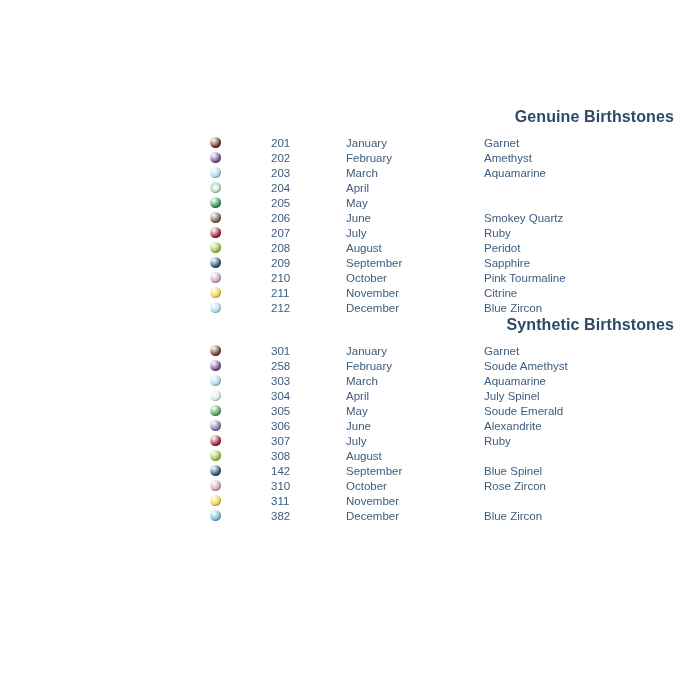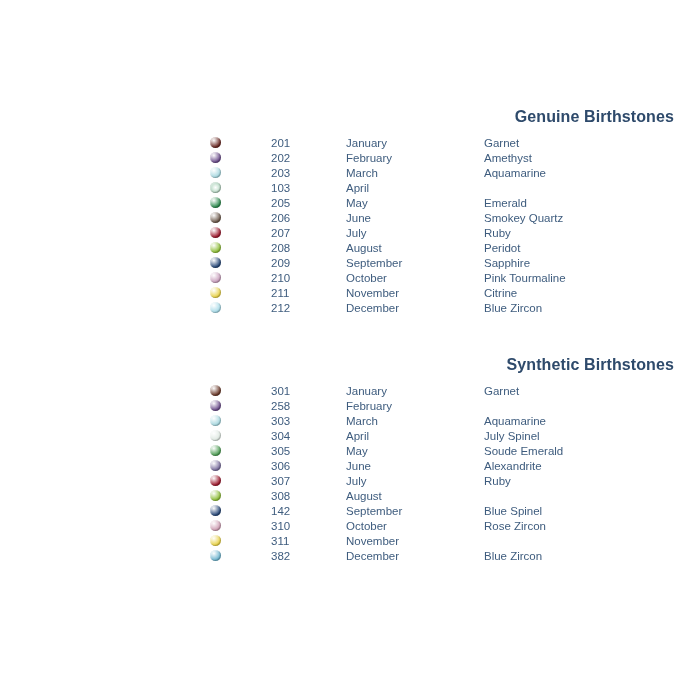--- a/index.html
+++ b/index.html
@@ -17,21 +17,21 @@
     position: relative;
     width: 674px;
     height: 674px;
   }
   .section {
     position: absolute;
     left: 0;
     width: 674px;
   }
   .section-genuine { top: 108px; }
-  .section-synthetic { top: 356px; }
+  .section-synthetic { top: 316px; }
 
   .section-title {
     font-size: 16px;
     font-weight: bold;
     color: #2e4a6b;
     padding-left: 232px;
     letter-spacing: 0.1px;
     margin-bottom: 11px;
     text-align: right;
   }
@@ -95,28 +95,27 @@
         <span class="stone-name">Amethyst</span>
       </li>
       <li class="stone-row">
         <span class="swatch" style="background: radial-gradient(circle at 35% 30%, rgba(255, 255, 255, 0.75) 0%, rgb(168, 216, 224) 65%, rgb(168, 216, 224) 100%);"></span>
         <span class="code">203</span>
         <span class="month">March</span>
         <span class="stone-name">Aquamarine</span>
       </li>
       <li class="stone-row">
         <span class="swatch swatch-star"></span>
-        <span class="code">103</span>
+        <span class="code">204</span>
         <span class="month">April</span>
       </li>
       <li class="stone-row">
         <span class="swatch" style="background: radial-gradient(circle at 35% 30%, rgba(255, 255, 255, 0.75) 0%, rgb(46, 139, 79) 65%, rgb(46, 139, 79) 100%);"></span>
         <span class="code">205</span>
         <span class="month">May</span>
-        <span class="stone-name">Emerald</span>
       </li>
       <li class="stone-row">
         <span class="swatch" style="background: radial-gradient(circle at 35% 30%, rgba(255, 255, 255, 0.75) 0%, rgb(110, 91, 77) 65%, rgb(110, 91, 77) 100%);"></span>
         <span class="code">206</span>
         <span class="month">June</span>
         <span class="stone-name">Smokey Quartz</span>
       </li>
       <li class="stone-row">
         <span class="swatch" style="background: radial-gradient(circle at 35% 30%, rgba(255, 255, 255, 0.75) 0%, rgb(158, 27, 47) 65%, rgb(158, 27, 47) 100%);"></span>
         <span class="code">207</span>
@@ -162,20 +161,21 @@
       <li class="stone-row">
         <span class="swatch" style="background: radial-gradient(circle at 35% 30%, rgba(255, 255, 255, 0.75) 0%, rgb(107, 58, 42) 65%, rgb(107, 58, 42) 100%);"></span>
         <span class="code">301</span>
         <span class="month">January</span>
         <span class="stone-name">Garnet</span>
       </li>
       <li class="stone-row">
         <span class="swatch" style="background: radial-gradient(circle at 35% 30%, rgba(255, 255, 255, 0.75) 0%, rgb(109, 79, 140) 65%, rgb(109, 79, 140) 100%);"></span>
         <span class="code">258</span>
         <span class="month">February</span>
+        <span class="stone-name">Soude Amethyst</span>
       </li>
       <li class="stone-row">
         <span class="swatch" style="background: radial-gradient(circle at 35% 30%, rgba(255, 255, 255, 0.75) 0%, rgb(168, 216, 224) 65%, rgb(168, 216, 224) 100%);"></span>
         <span class="code">303</span>
         <span class="month">March</span>
         <span class="stone-name">Aquamarine</span>
       </li>
       <li class="stone-row">
         <span class="swatch" style="background: radial-gradient(circle at 35% 30%, rgba(255, 255, 255, 0.75) 0%, rgb(223, 233, 226) 65%, rgb(223, 233, 226) 100%);"></span>
         <span class="code">304</span>

